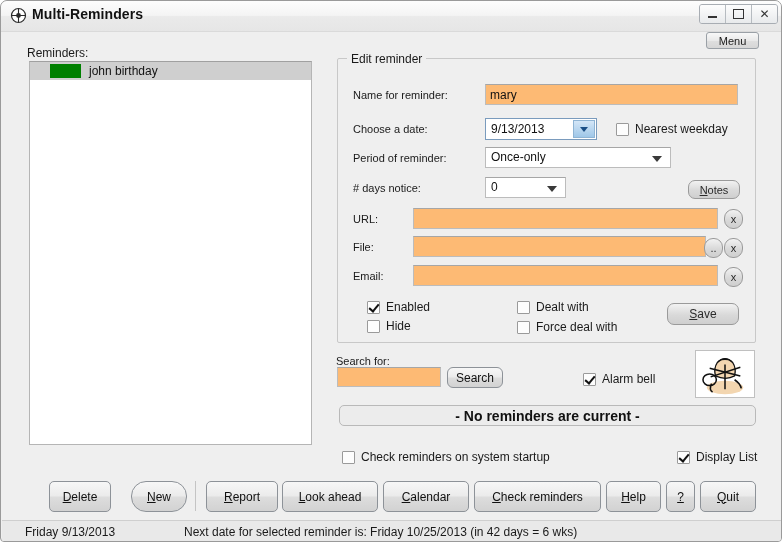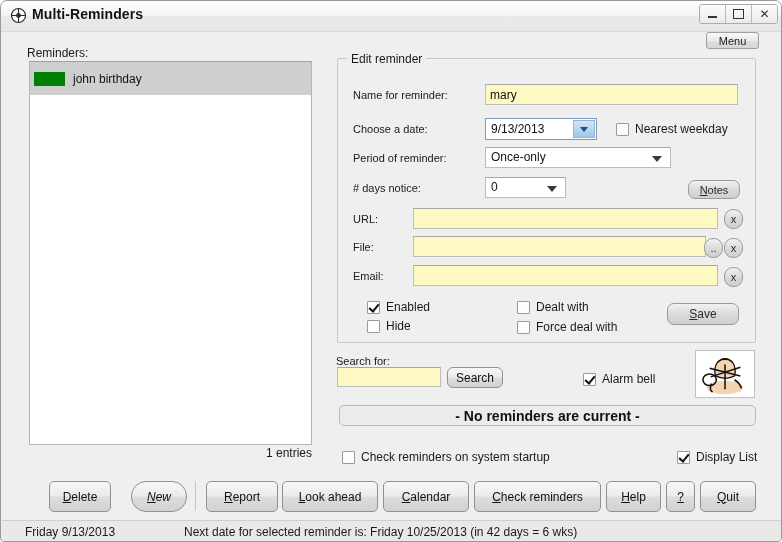--- a/index.html
+++ b/index.html
@@ -110,25 +110,25 @@
     left: 28px; top: 60px;
     width: 283px; height: 384px;
     background: #ffffff;
     border: 1px solid #b5b5b5;
     border-top-color: #a0a0a0;
     box-sizing: border-box;
     overflow: hidden;
   }
   .list-item {
     position: relative;
-    height: 33px;
+    height: 18px;
     display: flex;
     align-items: center;
     background: #cfcfcf;
-    padding-left: 4px;
+    padding-left: 20px;
     box-sizing: border-box;
   }
   .swatch {
     width: 31px; height: 14px;
     background: #008000;
     flex: none;
   }
   .list-item-label {
     margin-left: 8px;
     font-size: 12px;
@@ -165,21 +165,21 @@
   .fld-label {
     position: absolute;
     font-size: 11px;
     color: #1a1a1a;
     white-space: nowrap;
   }
 
   
   .txt {
     position: absolute;
-    background: #fef9c3;
+    background: #fdba74;
     border: 1px solid #bcbcbc;
     border-top-color: #a6a6a6;
     box-sizing: border-box;
     font-family: "Liberation Sans", sans-serif;
     font-size: 12px;
     color: #111;
     padding: 0 4px;
     line-height: 19px;
     outline: none;
   }
@@ -383,21 +383,20 @@
 
   <div class="menu-btn">Menu</div>
 
   <div class="reminders-label">Reminders:</div>
   <div class="list-box">
     <div class="list-item">
       <div class="swatch"></div>
       <div class="list-item-label">john birthday</div>
     </div>
   </div>
-  <div class="entries-count">1 entries</div>
 
   <div class="groupbox"></div>
   <div class="groupbox-title">Edit reminder</div>
 
   <div class="fld-label" style="left:352px; top:88px;">Name for reminder:</div>
   <input class="txt" style="left: 484px; top: 83px; width: 253px; height: 21px;" value="mary">
 
   <div class="fld-label" style="left:352px; top:122px;">Choose a date:</div>
   <div class="datepick">
     <div class="dval">9/13/2013</div>
@@ -498,21 +497,21 @@
     <div class="cbl">Check reminders on system startup</div>
   </div>
   <div class="cb" style="left:676px; top:449px;">
     <div class="box checked"></div>
     <div class="cbl">Display List</div>
   </div>
 
   <div class="btn" style="left:48px; top:480px; width:62px; height:31px; border-radius:5px;">
     <span><u>D</u>elete</span>
   </div>
-  <div class="btn" style="left:130px; top:480px; width:56px; height:31px; border-radius:15px;font-style:italic;">
+  <div class="btn" style="left:130px; top:480px; width:56px; height:31px; border-radius:15px;">
     <span><u>N</u>ew</span>
   </div>
   <div class="btnbar-sep"></div>
   <div class="btn" style="left:205px; top:480px; width:72px; height:31px; border-radius:5px;">
     <span><u>R</u>eport</span>
   </div>
   <div class="btn" style="left:281px; top:480px; width:96px; height:31px; border-radius:5px;">
     <span><u>L</u>ook ahead</span>
   </div>
   <div class="btn" style="left:382px; top:480px; width:86px; height:31px; border-radius:5px;">

